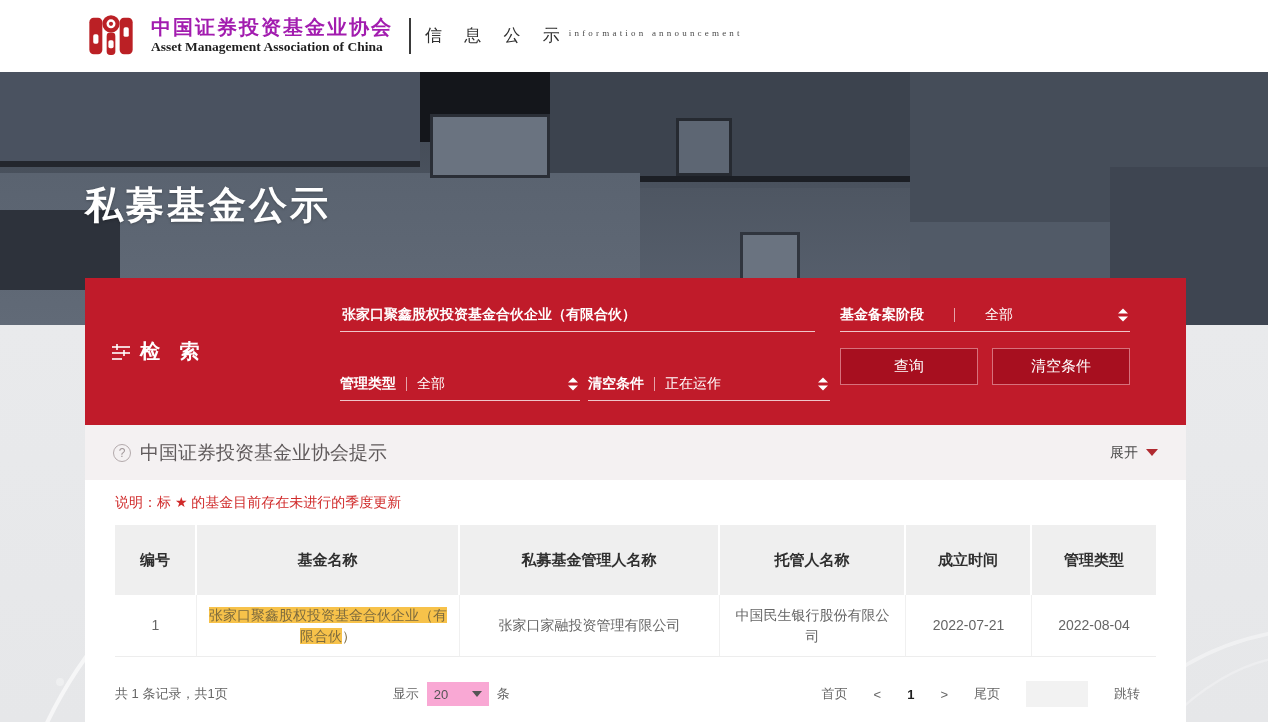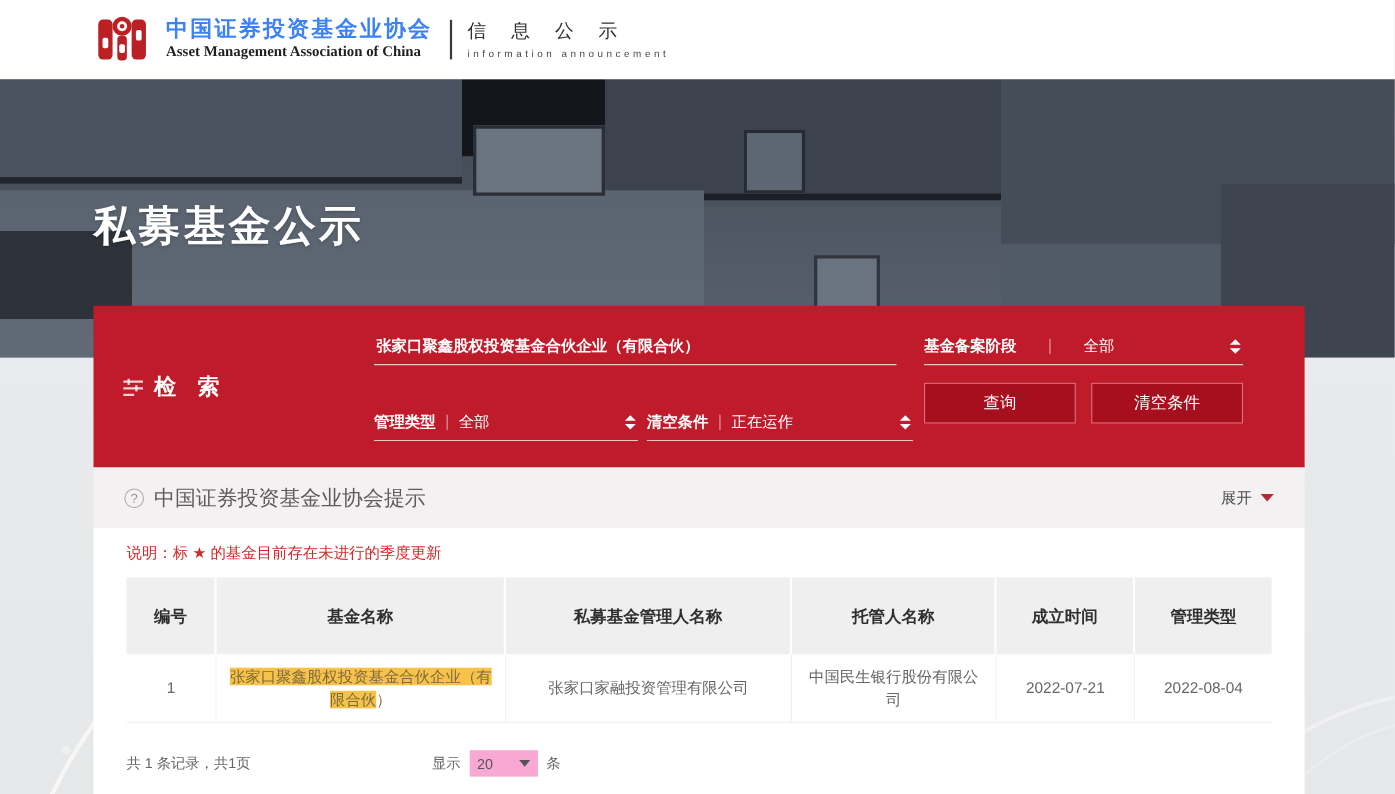--- a/index.html
+++ b/index.html
@@ -4,24 +4,24 @@
 <style>
   * { margin:0; padding:0; box-sizing:border-box; }
   html,body { width:1268px; height:722px; }
   body { font-family:"Liberation Sans","DejaVu Sans",sans-serif; background:#eaebed; overflow:hidden; }
   .page { position:relative; width:1268px; height:722px; overflow:hidden; background:#eaebed; }
 
   
   .site-header { position:absolute; top:0; left:0; width:1268px; height:72px; background:#ffffff; z-index:30; display:flex; align-items:center; padding-left:85px; }
   .logo-box { width:52px; height:50px; margin-right:14px; }
   .org-block { display:flex; flex-direction:column; justify-content:center; }
-  .org-cn { font-family:"Liberation Serif","DejaVu Serif",serif; font-weight:bold; font-size:20px; letter-spacing:2px; color:#3b82f6; line-height:1.15; }
+  .org-cn { font-family:"Liberation Serif","DejaVu Serif",serif; font-weight:bold; font-size:20px; letter-spacing:2px; color:#a21caf; line-height:1.15; }
   .org-en { font-family:"Liberation Serif","DejaVu Serif",serif; font-weight:bold; font-size:13.5px; color:#1f1f1f; line-height:1.2; }
   .hdr-divider { width:2px; height:36px; background:#3a3a3a; margin:0 14px 0 16px; }
-  .sec-block { display:flex; flex-direction:column; justify-content:center; }
+  .sec-block { display:flex; flex-direction:row; justify-content:center;font-family:Liberation Serif, serif; }
   .sec-cn { font-size:17px; letter-spacing:9px; color:#2f2f2f; font-weight:500; line-height:1.3; }
   .sec-en { font-size:9px; letter-spacing:3.2px; color:#4a4a4a; margin-top:3px; }
 
   
   .banner { position:absolute; top:72px; left:0; width:1268px; height:253px; background:linear-gradient(180deg,#3f4650 0%,#4a525e 45%,#57606c 100%); overflow:hidden; z-index:1; }
   .cab { position:absolute; }
   .banner-title { position:absolute; left:85px; top:108px; color:#ffffff; font-size:38px; font-weight:bold; letter-spacing:3px; z-index:5; text-shadow:0 1px 3px rgba(0,0,0,.25); }
 
   
   .lower-bg { position:absolute; top:325px; left:0; width:1268px; height:397px; background:linear-gradient(180deg,#e9eaec,#e6e7e9); z-index:0; }
@@ -236,17 +236,26 @@
       <div class="pager">
         <span class="summary">共 1 条记录，共1页</span>
         <span class="size-group">
           <span>显示</span>
           <span class="size-select">
             <span>20</span>
             <span class="vcaret"></span>
           </span>
           <span>条</span>
         </span>
+        <span class="page-nav">
+          <span class="pbtn">首页</span>
+          <span class="pbtn">&lt;</span>
+          <span class="pbtn current">1</span>
+          <span class="pbtn">&gt;</span>
+          <span class="pbtn">尾页</span>
+          <input class="jump-input" type="text" style="">
+          <span class="jump-btn">跳转</span>
+        </span>
       </div>
     </div>
 
   </div>
 </div>
 
 </body></html>

